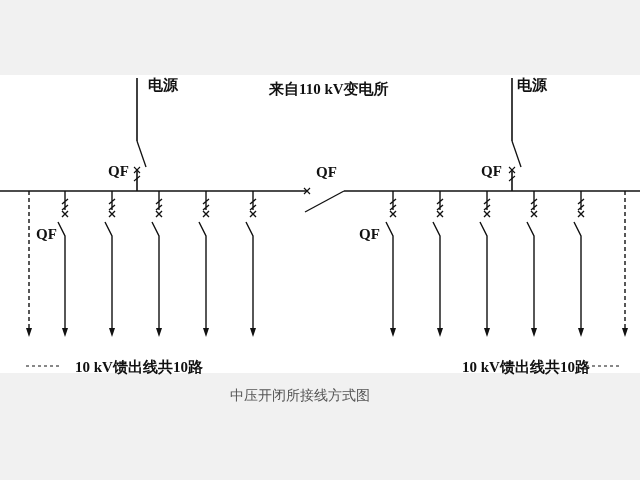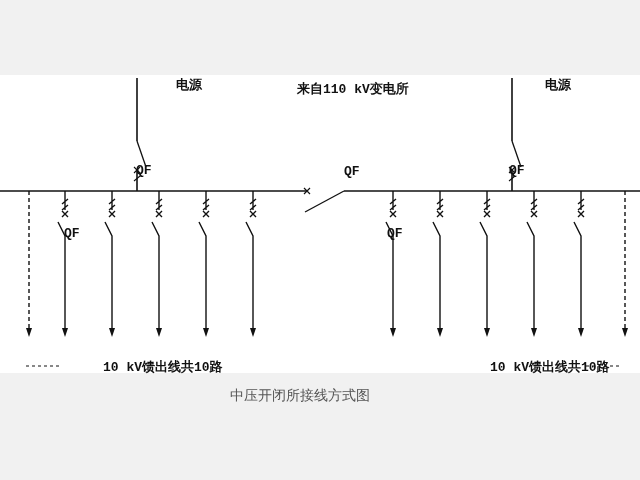--- a/index.html
+++ b/index.html
@@ -1,19 +1,19 @@
 <!DOCTYPE html>
 <html><head>
 <meta charset="utf-8">
 <style>
   html, body { margin:0; padding:0; }
   body { width:640px; height:480px; background:#f1f1f1; position:relative; overflow:hidden; font-family:"DejaVu Serif", serif; }
   .panel { position:absolute; left:0; top:75px; width:640px; height:298px; background:#ffffff; }
   svg { position:absolute; left:0; top:0; }
-  .lbl { position:absolute; font-family:Liberation Mono, monospace; font-weight:bold; font-size:13px; color:#111; white-space:nowrap;margin-left:28px; }
+  .lbl { position:absolute; font-family:Liberation Serif, serif; font-weight:bold; font-size:15px; color:#111; white-space:nowrap; }
   .caption { position:absolute; left:0; width:600px; top:387px; text-align:center; font-family:"DejaVu Sans", sans-serif; font-size:14px; color:#555; }
 </style>
 </head>
 <body>
 
 <div class="panel"></div>
 
 <svg width="640" height="480">
   <g stroke="#111" stroke-width="1.6" fill="none">
 

